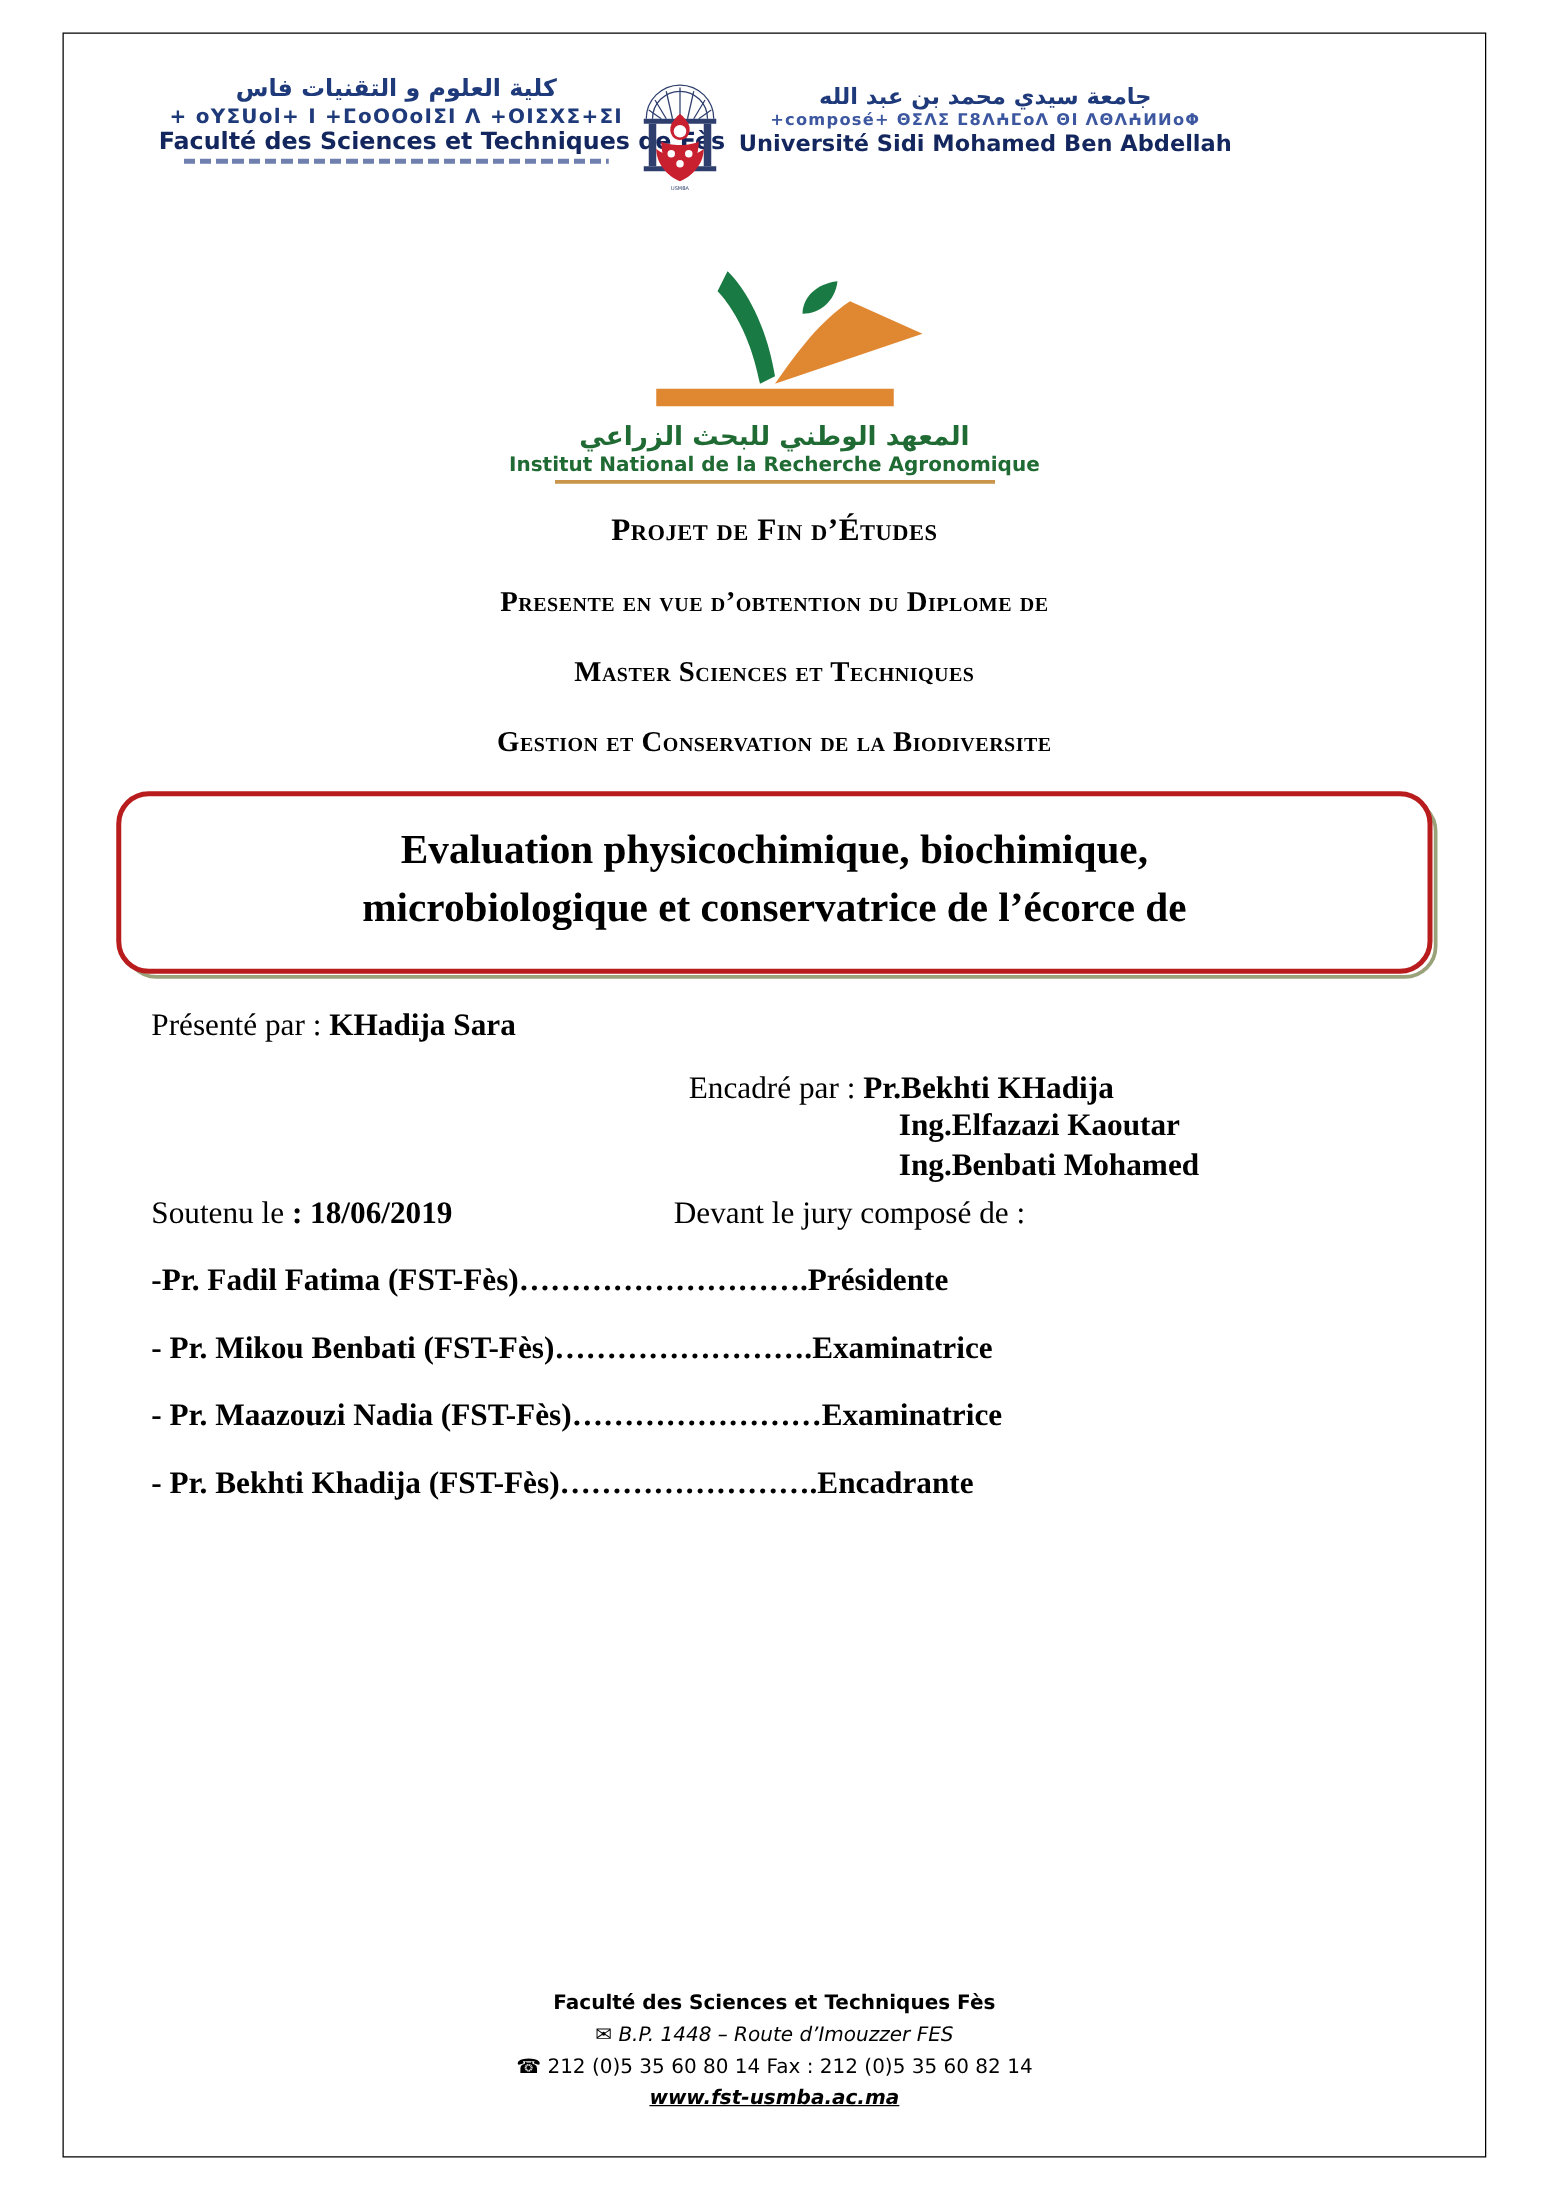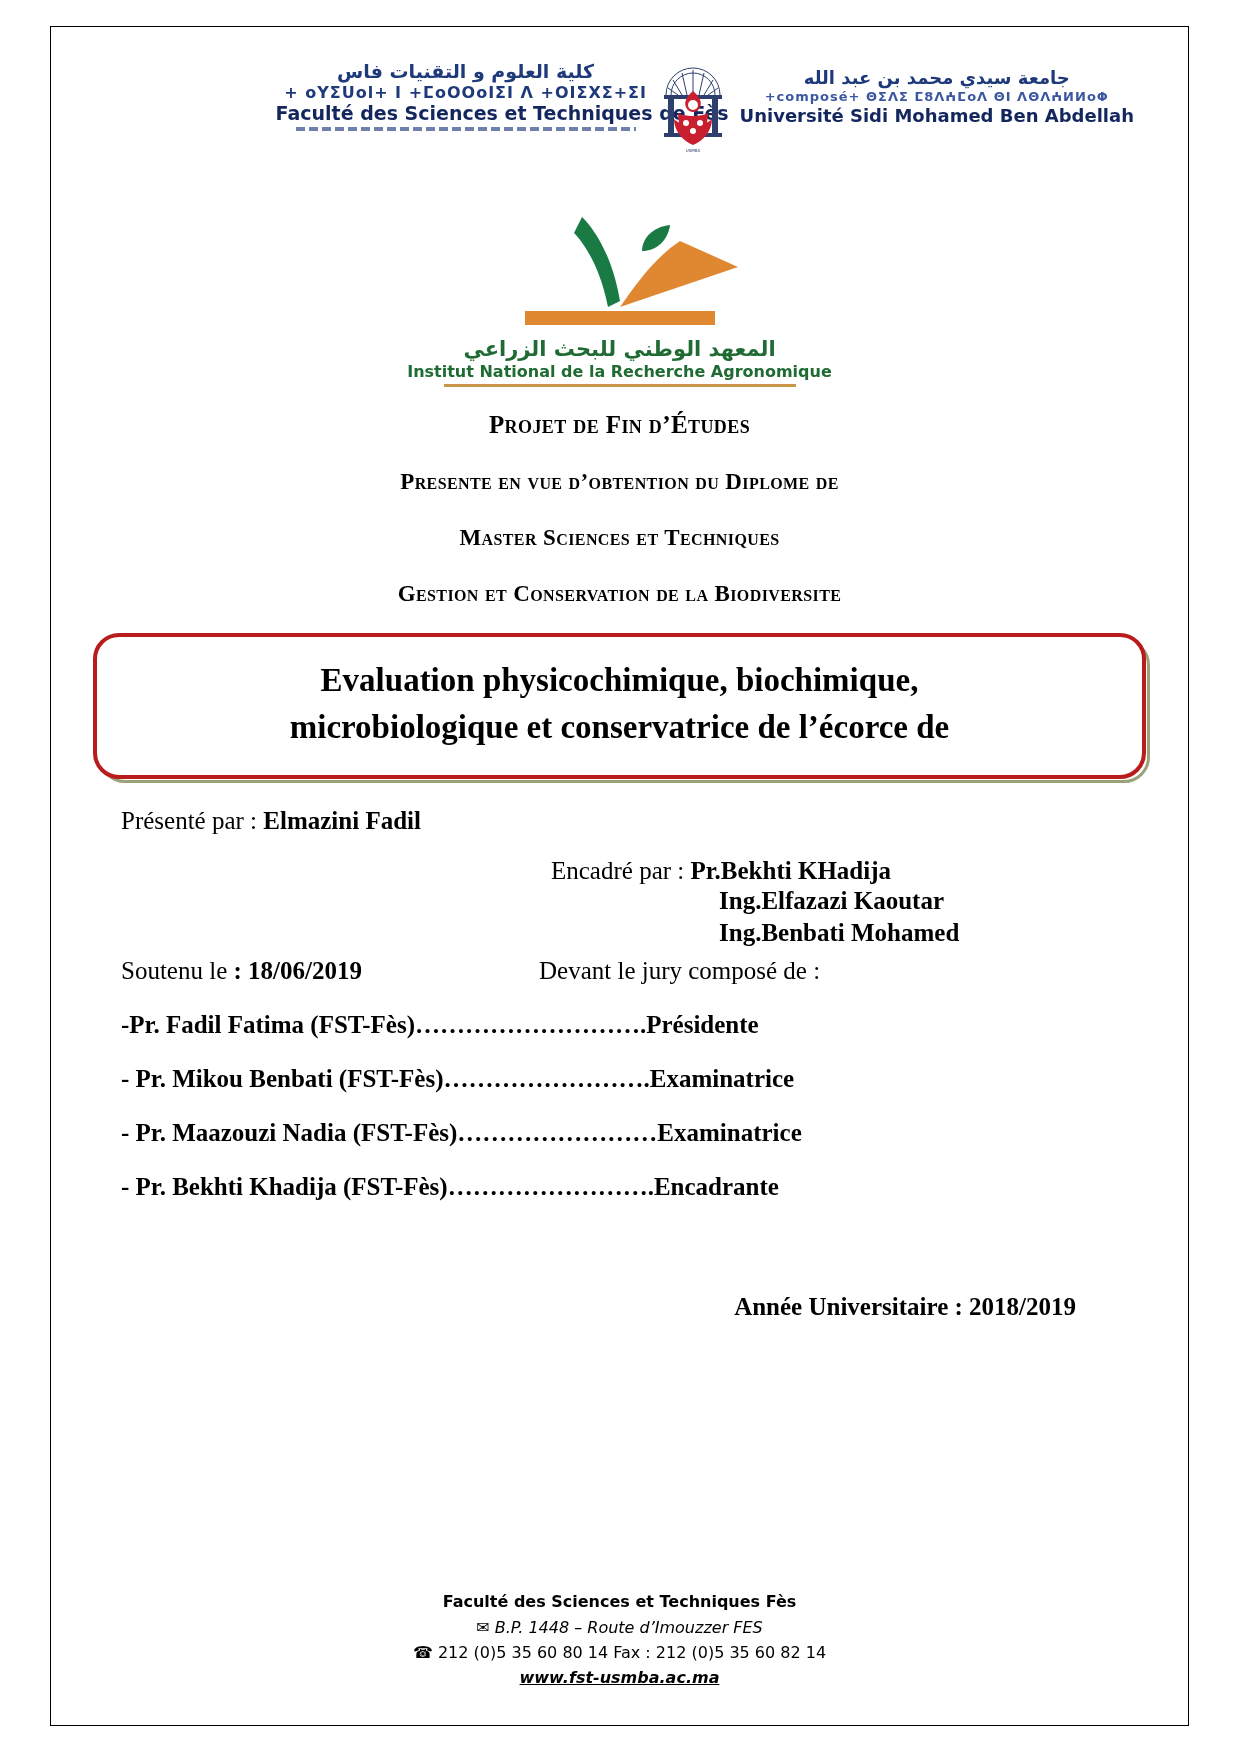--- a/index.html
+++ b/index.html
@@ -31,21 +31,21 @@
     position: absolute;
     left: 0; top: 0; right: 0; bottom: 0;
     padding: 0 34px;
     box-sizing: border-box;
   }
 
   
   .header-row {
     display: flex;
     align-items: flex-start;
-    justify-content: flex-end;
+    justify-content: flex-start;
     padding-top: 34px;
     height: 112px;
   }
   .fst-logo {
     width: 380px;
     text-align: center;
     padding-left: 42px;
   }
   .fst-ar {
     font-family: "DejaVu Sans", sans-serif;
@@ -334,21 +334,21 @@
     <div class="title-box-wrap">
       <div class="title-box-shadow"></div>
       <div class="title-box">
         <div class="title-line">Evaluation physicochimique, biochimique,</div>
         <div class="title-line">microbiologique et conservatrice  de l’écorce de</div>
       </div>
     </div>
 
     <div class="people">
       <div class="row-presente">
-        <span class="lbl">Présenté par : </span><span class="val">Elmazini Fadil</span>
+        <span class="lbl">Présenté par : </span><span class="val">KHadija Sara</span>
       </div>
 
       <div class="supervisors">
         <div class="sup-first">
           <span class="lbl">Encadré par : </span><span class="val">Pr.Bekhti KHadija</span>
         </div>
         <div class="sup-more">Ing.Elfazazi Kaoutar</div>
         <div class="sup-more">Ing.Benbati Mohamed</div>
       </div>
 
@@ -360,21 +360,20 @@
       </div>
     </div>
 
     <div class="jury">
       <div class="jury-item"> -Pr. Fadil Fatima (FST-Fès)……………………….Présidente</div>
       <div class="jury-item">- Pr. Mikou Benbati (FST-Fès)…………………….Examinatrice</div>
       <div class="jury-item">- Pr. Maazouzi Nadia (FST-Fès)……………………Examinatrice</div>
       <div class="jury-item">- Pr. Bekhti Khadija (FST-Fès)…………………….Encadrante</div>
     </div>
 
-    <div class="year">Année Universitaire : 2018/2019</div>
 
     <div class="footer">
       <div class="f1">Faculté des Sciences et Techniques Fès</div>
       <div class="f2">
         <span class="gly">✉</span>
         <span>B.P. 1448 – Route d’Imouzzer FES</span>
       </div>
       <div class="f3">
         <span class="gly">☎</span>
         <span>212 (0)5 35 60 80 14  Fax : 212 (0)5 35 60 82 14</span>

